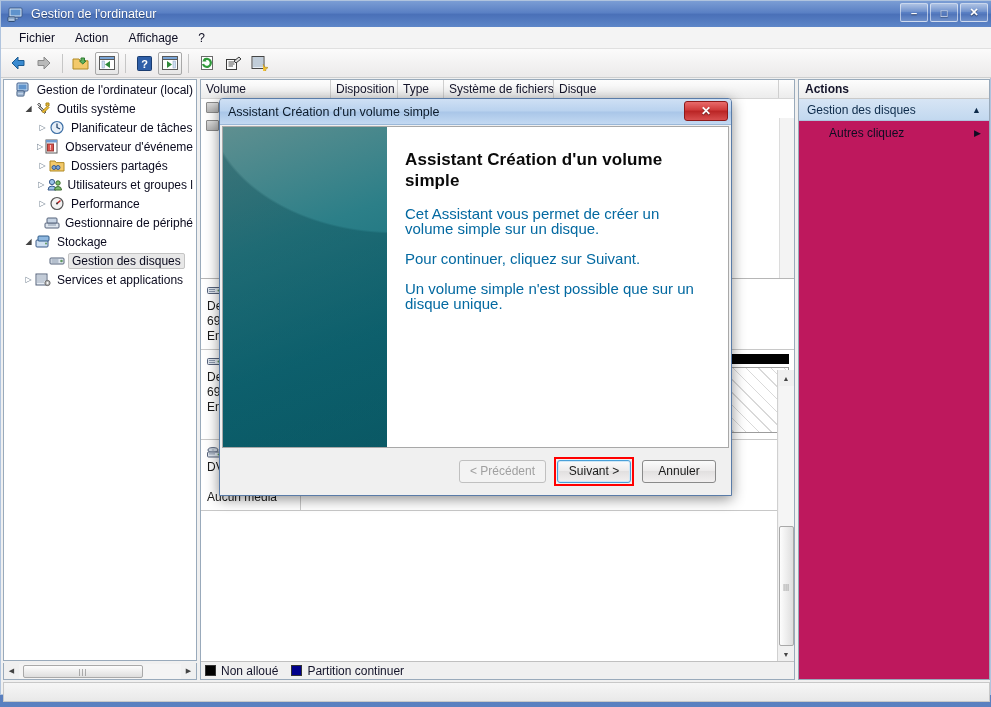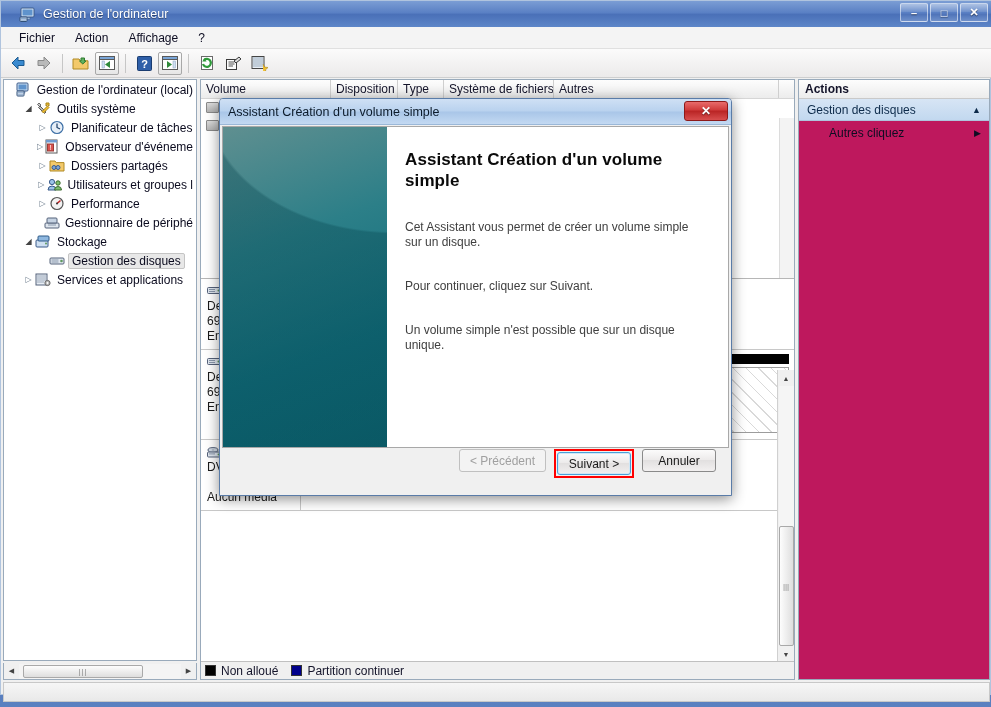--- a/index.html
+++ b/index.html
@@ -15,21 +15,21 @@
   #window {
     position:absolute; left:0; top:0; width:991px; height:695px;
     background:#f0f0f0;
     border:1px solid #b0c4de;
   }
 
   
   #titlebar {
     position:absolute; left:0; top:0; width:991px; height:26px;
     background: linear-gradient(180deg,#7b9dd4 0%, #5a80c4 45%, #4a70b8 52%, #5d86c8 100%);
-    display:flex; align-items:center;padding-left:12px;
+    display:flex; align-items:center;
   }
   #titlebar .tb-icon { width:18px; height:18px; margin-left:6px; position:relative; }
   #titlebar .tb-text { color:#fff; font-size:12.5px; margin-left:6px; text-shadow:0 1px 1px rgba(0,0,0,.45); }
   .wbtns { position:absolute; right:4px; top:2px; display:flex; gap:2px; }
   .wbtn {
     width:28px;height:19px;
     background:linear-gradient(180deg,rgba(255,255,255,.42),rgba(255,255,255,.10) 48%, rgba(255,255,255,0) 50%, rgba(255,255,255,.16));
     border:1px solid rgba(255,255,255,.55);
     border-radius:2px;
     display:flex;align-items:center;justify-content:center;
@@ -196,25 +196,25 @@
     display:flex;
   }
   #dlg-banner {
     width:164px; height:100%;
     background:
       radial-gradient(ellipse 300px 210px at 105% -8%, rgba(0,0,0,0) 0 62%, rgba(0,60,70,.30) 63% 100%),
       linear-gradient(160deg,#5f8f90 0%, #2c7f88 35%, #126e7c 70%, #0e6572 100%);
   }
   #dlg-content { flex:1; padding:22px 20px 0 18px; }
   #dlg-h1 { font-size:17px; font-weight:bold; color:#0a0a0a; line-height:21px; letter-spacing:.1px; }
-  .dlg-p { font-size:12px; color:#404040; line-height:15px; margin-top:29px; }
+  .dlg-p { font-size:15px; color:#0369a1; line-height:15px; margin-top:15px; }
   #dlg-foot {
     position:absolute; left:2px; bottom:2px; width:507px; height:44px;
     background:#f0f0f0;
-    display:flex; align-items:flex-start; justify-content:flex-end; gap:8px; padding-right:13px;
+    display:flex; align-items:center; justify-content:flex-end; gap:8px; padding-right:13px;
   }
   .dbtn {
     min-width:74px; height:23px; padding:0 10px;
     font-size:12px; font-family:"Liberation Sans", sans-serif;
     background:linear-gradient(180deg,#fbfbfb,#eceaea 48%, #e2e0e0 50%, #f2f0f0);
     border:1px solid #8a8a8a; border-radius:3px; color:#1a1a1a;
     display:flex;align-items:center;justify-content:center;
   }
   .dbtn.disabled { color:#a0a0a0; border-color:#c0c0c0; background:#f3f3f3; }
   .dbtn.default { border:1px solid #4aa0d8; box-shadow:inset 0 0 0 1px #cfe7f7; }
@@ -434,21 +434,21 @@
     <div class="sb-arrow">▶</div>
   </div>
 
   <div id="center">
 
     <div id="vol-header">
         <div class="vh" style="width: 130px;">Volume</div>
         <div class="vh" style="width: 67px;">Disposition</div>
         <div class="vh" style="width: 46px;">Type</div>
         <div class="vh" style="width: 110px;">Système de fichiers</div>
-        <div class="vh" style="width: 225px;">Autres</div>
+        <div class="vh" style="width: 225px;">Disque</div>
       </div>
 
     <div id="vol-rows">
         <div class="vrow" style="position: relative;">
           <div class="vcell" style="width: 130px;"><span class="vico"></span></div>
           <div class="vcell" style="width: 67px;"></div>
           <div class="vcell" style="width: 46px;"></div>
           <div class="vcell" style="width: 110px;"></div>
           <div class="vcell" style="width: 225px;">principale)</div>
         </div>

